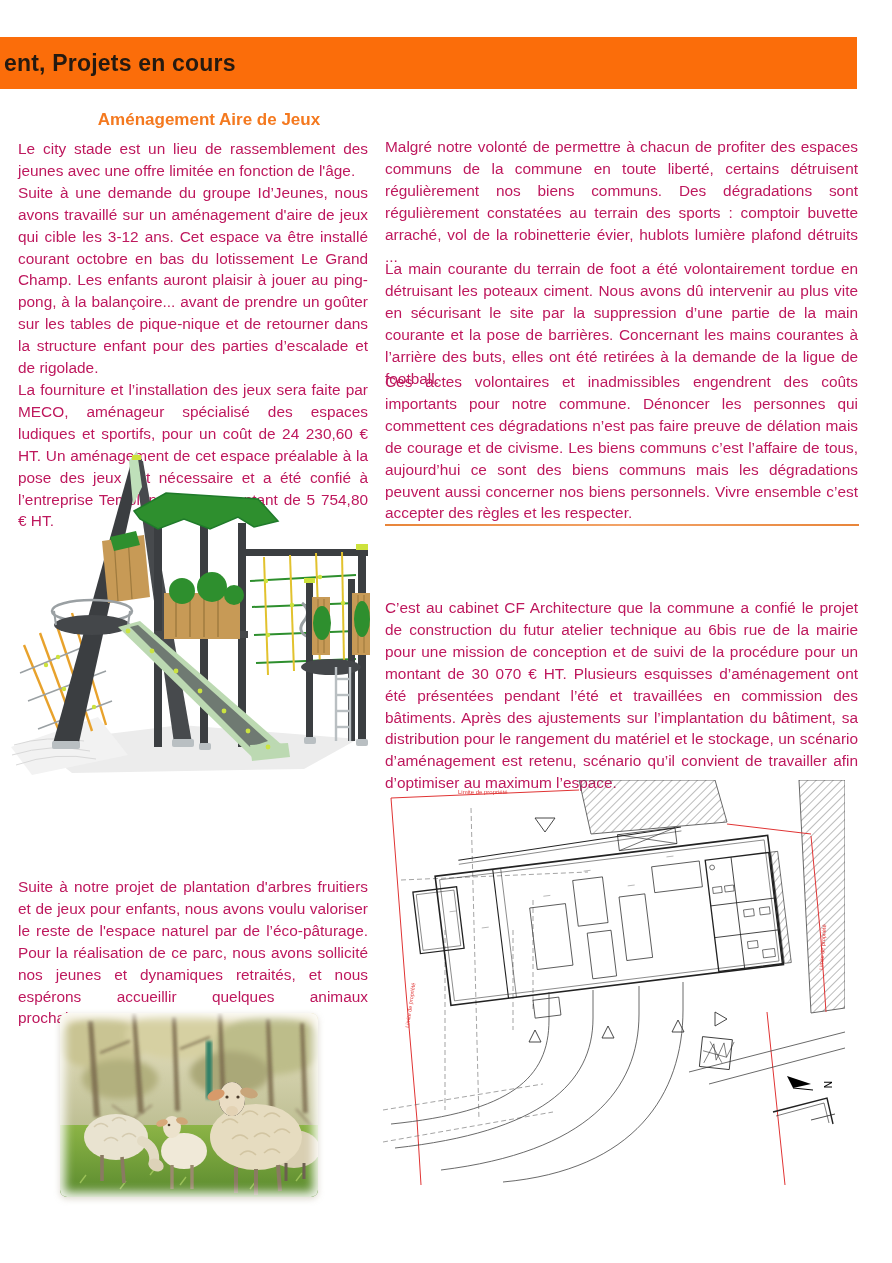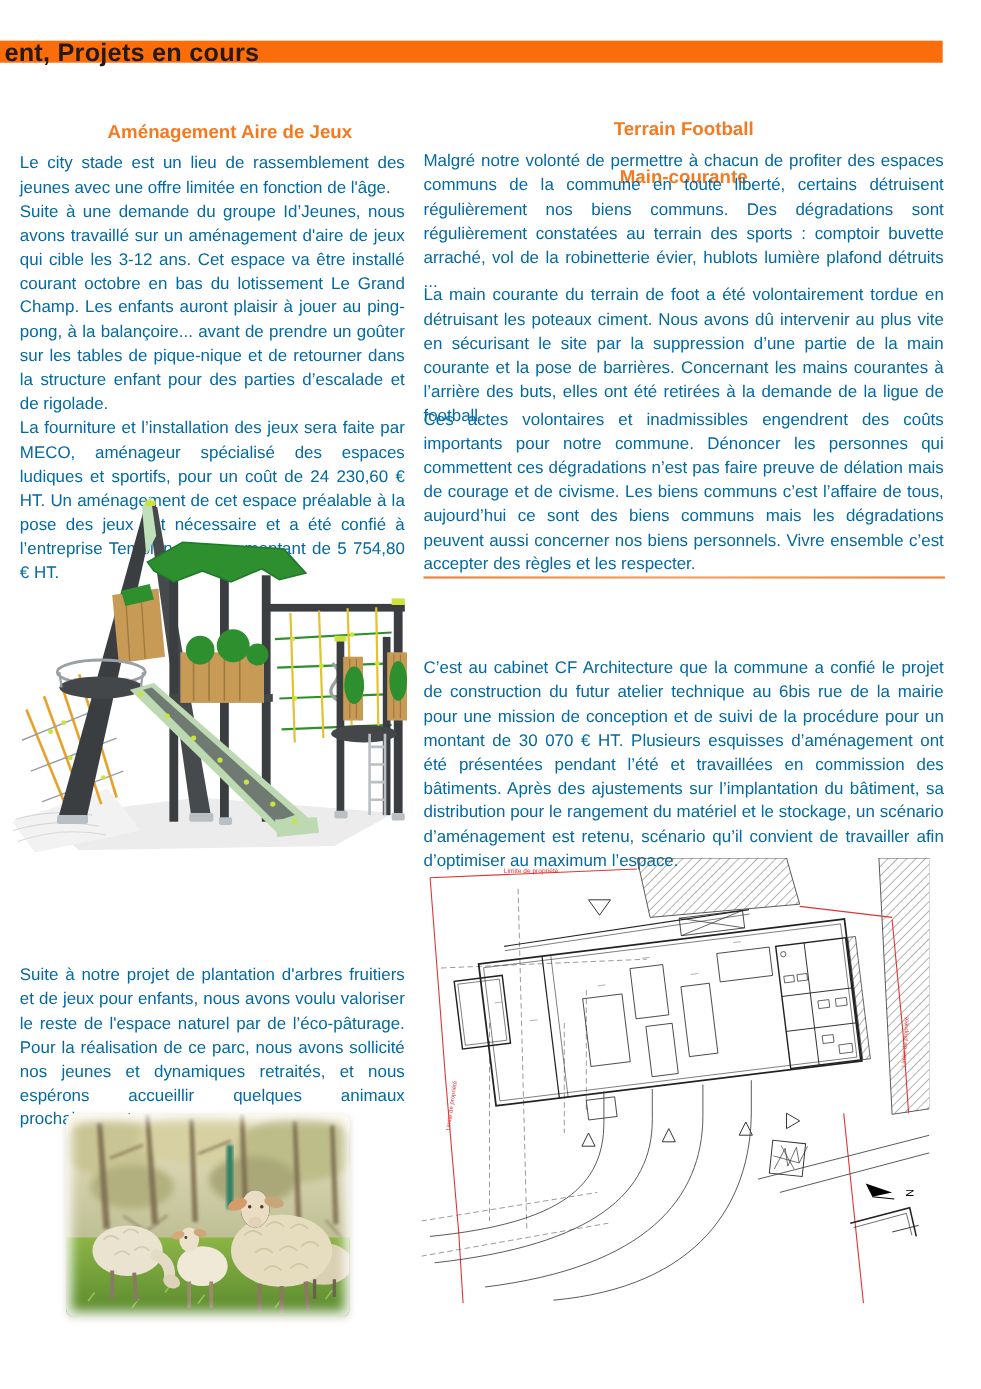--- a/index.html
+++ b/index.html
@@ -1,23 +1,23 @@
 <!DOCTYPE html>
 <html><head>
 <meta charset="utf-8">
 <style>
   html,body{margin:0;padding:0;background:#ffffff;}
   .page{position:relative;width:892px;height:1263px;background:#fff;overflow:hidden;
         font-family:"Liberation Sans",sans-serif;color:#1c1c1c;}
-  .header-band{position:absolute;left:0;top:37px;width:857px;height:20px;
+  .header-band{position:absolute;left:0;top:37px;width:857px;height:52px;
         background:#fb6d0a;display:flex;align-items:center;}
   .header-title{font-size:23px;font-weight:bold;color:#261a10;padding-left:4px;
         letter-spacing:.2px;white-space:nowrap;}
   .h-orange{color:#f4791f;font-size:17px;font-weight:bold;text-align:center;margin:16px;}
-  .body-txt{font-size:15.4px;line-height:21.9px;text-align:justify;color:#0369a1;}
+  .body-txt{font-size:15.4px;line-height:21.9px;text-align:justify;color:#be185d;}
   .col-left{position:absolute;left:18px;width:350px;}
   .col-right{position:absolute;left:385px;width:473px;}
   .abs{position:absolute;}
   .divider{position:absolute;left:385px;top:524px;width:474px;height:2px;
         background:linear-gradient(90deg,#e8853a,#f2a368,#e8853a);}
   .fig{position:absolute;overflow:hidden;}
   .fig svg{display:block;width:100%;height:100%;}
   .sheep-frame{border-radius:7px;box-shadow:inset 0 0 14px 9px rgba(255,255,255,.95),
         0 2px 6px rgba(160,150,120,.35);}
   .sheep-frame::after{content:"";position:absolute;inset:0;border-radius:7px;
@@ -277,24 +277,20 @@
           <path d="M44,128 q7,-7 14,0"></path>
         <path d="M62,124 q7,-7 14,0"></path>
       </g>
       <path d="M82,128 q14,6 12,22" fill="none" stroke="#e3dbc4" stroke-width="10" stroke-linecap="round"></path>
       <ellipse cx="96" cy="152" rx="8" ry="6" fill="#ddd2b8" transform="rotate(25 96 152)"></ellipse>
       <line x1="42" y1="142" x2="42" y2="168" stroke="#8a7a62" stroke-width="3.6"></line>
       <line x1="62" y1="144" x2="64" y2="170" stroke="#8a7a62" stroke-width="3.6"></line>
     </svg>
   </div>
 
-  <div class="col-right abs" style="top:88px;">
-    <h2 class="h-orange" style="line-height:27px;">Terrain Football</h2>
-    <h2 class="h-orange" style="line-height:27px;">Main-courante</h2>
-  </div>
 
   <div class="col-right abs body-txt" style="top:136px;">Malgré notre volonté de permettre à chacun de profiter des espaces communs de la commune en toute liberté, certains détruisent régulièrement nos biens communs. Des dégradations sont régulièrement constatées au terrain des sports : comptoir buvette arraché, vol de la robinetterie évier, hublots lumière plafond détruits ...</div>
   <div class="col-right abs body-txt" style="top:258px;">La main courante du terrain de foot a été volontairement tordue en détruisant les poteaux ciment. Nous avons dû intervenir au plus vite en sécurisant le site par la suppression d’une partie de la main courante et la pose de barrières. Concernant les mains courantes à l’arrière des buts, elles ont été retirées à la demande de la ligue de football.</div>
   <div class="col-right abs body-txt" style="top:371px;">Ces actes volontaires et inadmissibles engendrent des coûts importants pour notre commune. Dénoncer les personnes qui commettent ces dégradations n’est pas faire preuve de délation mais de courage et de civisme. Les biens communs c’est l’affaire de tous, aujourd’hui ce sont des biens communs mais les dégradations peuvent aussi concerner nos biens personnels. Vivre ensemble c’est accepter des règles et les respecter.</div>
 
   <div class="divider"></div>
 
   <div class="col-right abs body-txt" style="top:597px;">C’est au cabinet CF Architecture que la commune a confié le projet de construction du futur atelier technique au 6bis rue de la mairie pour une mission de conception et de suivi de la procédure pour un montant de 30 070 € HT. Plusieurs esquisses d’aménagement ont été présentées pendant l’été et travaillées en commission des bâtiments. Après des ajustements sur l’implantation du bâtiment, sa distribution pour le rangement du matériel et le stockage, un scénario d’aménagement est retenu, scénario qu’il convient de travailler afin d’optimiser au maximum l’espace.</div>
 
   <div class="fig" style="left:383px;top:780px;width:462px;height:405px;">

